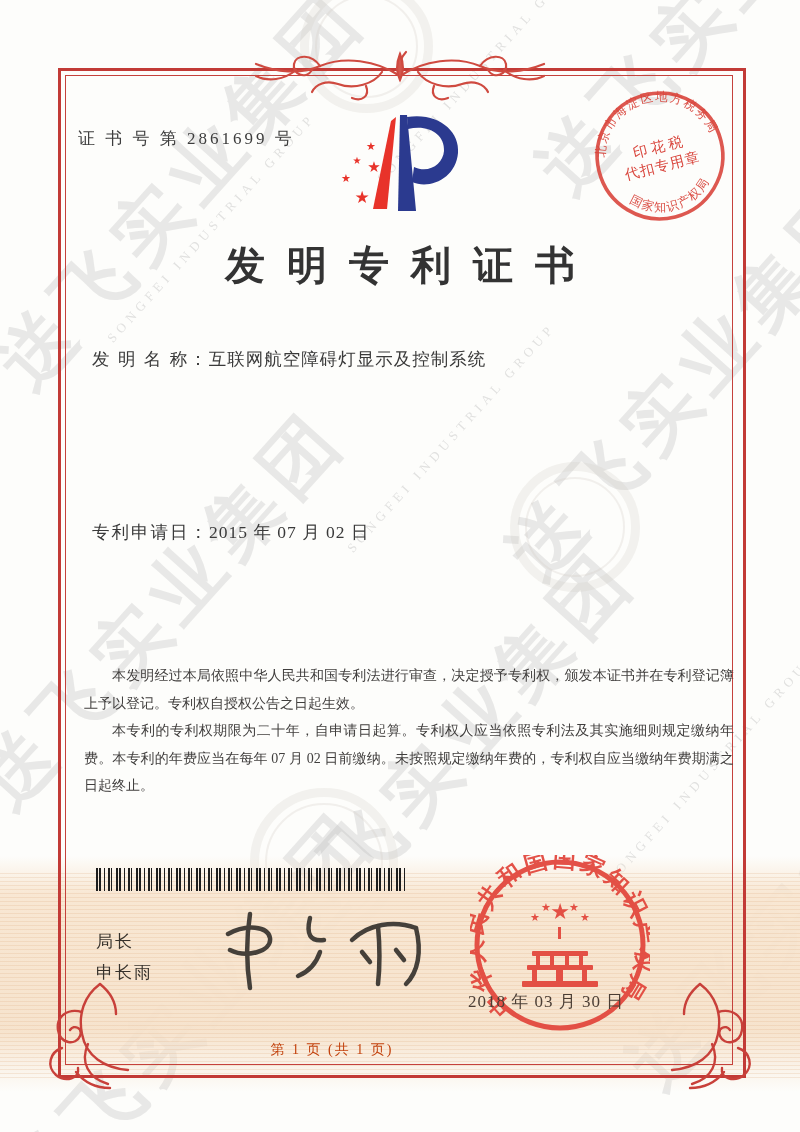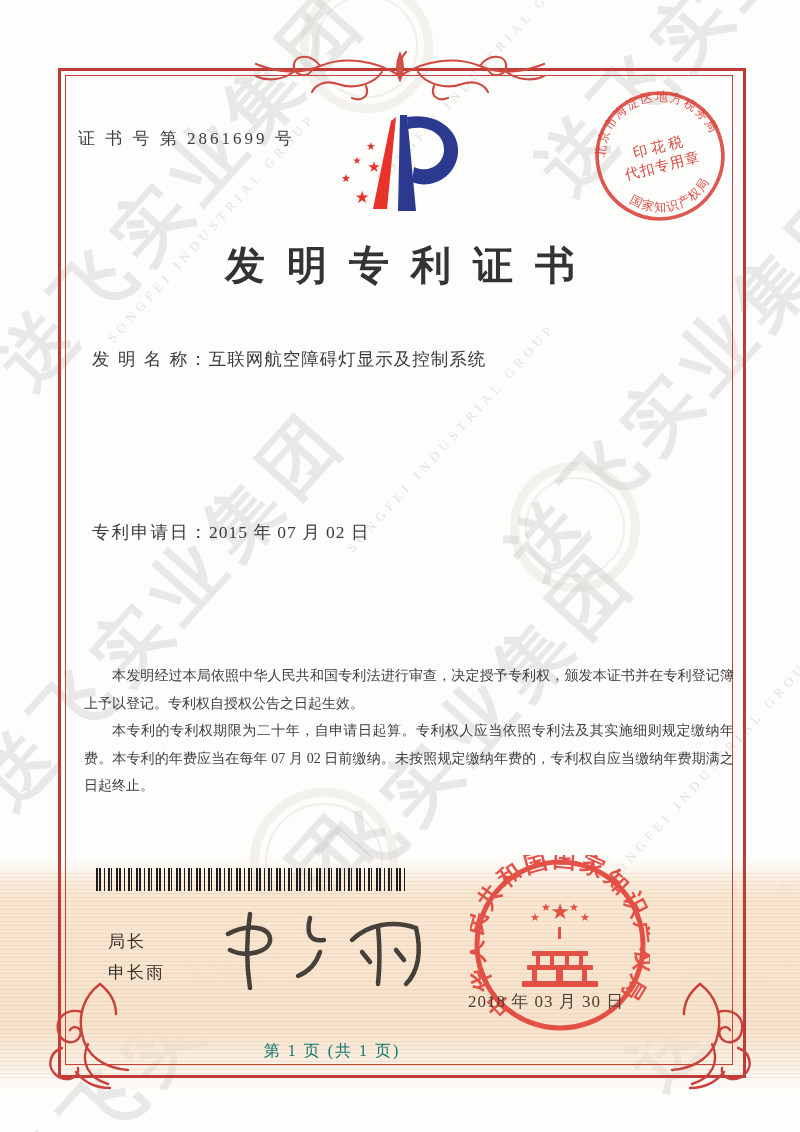--- a/index.html
+++ b/index.html
@@ -38,25 +38,25 @@
     font-size:40px;font-weight:600;letter-spacing:22px;text-indent:22px;color:#333;}
   .field{position:absolute;left:92px;font-size:17.5px;letter-spacing:1px;color:#3a3a3a;white-space:nowrap;text-align:center;}
   .field .lab{letter-spacing:2px;}
   .paras{position:absolute;left:84px;top:662px;width:650px;}
   .paras p{margin:0;text-indent:2em;text-align:justify;font-size:14px;line-height:27.5px;color:#403e3d;}
   .barcode{position:absolute;left:96px;top:868px;width:312px;height:23px;
     background:
       repeating-linear-gradient(90deg,#1d1d1d 0 2px,transparent 2px 3px,#1d1d1d 3px 5px,transparent 5px 8px,
         #1d1d1d 8px 9px,transparent 9px 12px,#1d1d1d 12px 14px,transparent 14px 15px,#1d1d1d 15px 16px,transparent 16px 20px);
   }
-  .director{position:absolute;left:96px;top:926px;font-size:17px;line-height:31px;letter-spacing:2px;color:#37322c;margin-left:12px;}
+  .director{position:absolute;left:96px;top:926px;font-size:17px;line-height:31px;letter-spacing:2px;color:#37322c;}
   .signature{position:absolute;left:212px;top:900px;width:215px;height:100px;}
   .big-seal{position:absolute;left:470px;top:855px;width:180px;height:180px;opacity:.93;}
   .seal-date{position:absolute;left:468px;top:990px;font-size:17px;letter-spacing:1px;color:#4b3e35;}
-  .footer-page{position:absolute;left:0;top:1041px;width:664px;text-align:center;font-size:16px;letter-spacing:2px;color:#0f766e;}
+  .footer-page{position:absolute;left:0;top:1041px;width:664px;text-align:center;font-size:14px;letter-spacing:2px;color:#c2410c;}
 </style>
 </head>
 <body>
 
 <div class="page">
 
   <div class="wm wm-cn" style="left:-70px;top:140px;">送飞实业集团</div>
   <div class="wm wm-en" style="left:60px;top:220px;">SONGFEI INDUSTRIAL GROUP</div>
   <div class="wm wm-cn" style="left:470px;top:-55px;">送飞实业集团</div>
   <div class="wm wm-en" style="left:330px;top:60px;">SONGFEI INDUSTRIAL GROUP</div>

